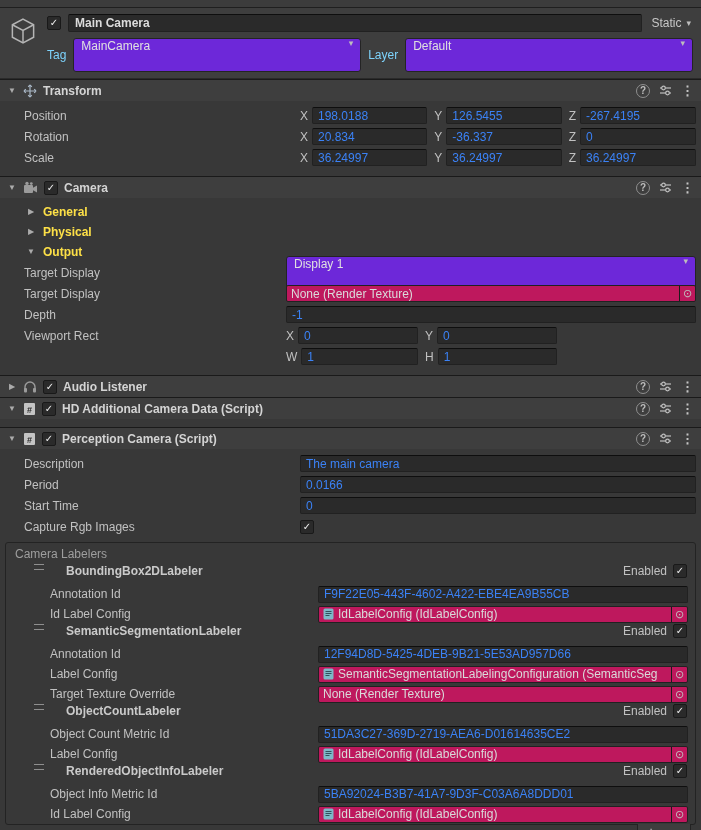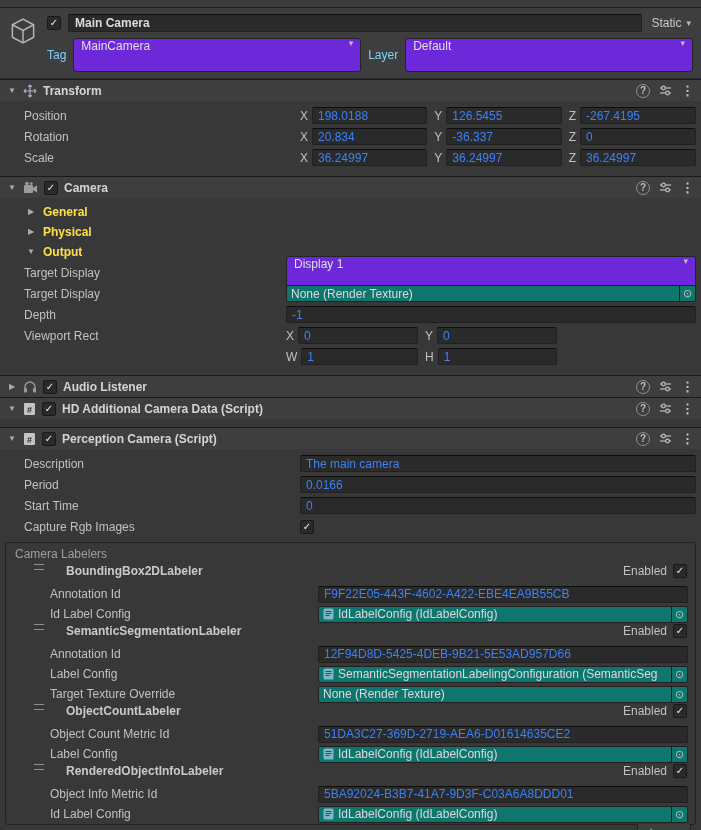--- a/index.html
+++ b/index.html
@@ -37,21 +37,21 @@
   .field{flex:1;min-width:0;background:#2a2a2a;border:1px solid #212121;border-top-color:#0e0e0e;border-radius:2px;height:17px;display:flex;align-items:center;padding:0 5px;color:#3b82f6;white-space:nowrap;overflow:hidden}
   .vec3{flex:1;min-width:0;display:flex;align-items:center;gap:7px}
   .cell{flex:1;min-width:0;display:flex;align-items:center;gap:4px}
   .axis{color:#c1c1c1;flex:none}
   .cell-empty{flex:1}
   .fold-row{display:flex;align-items:center;height:20px;padding-left:26px;gap:7px}
   .bold-label{font-weight:bold;color:#fde047}
   .indent2{padding-left:24px}
   .indent2 .prop-label{width:262px}
   
-  .objfield{flex:1;min-width:0;background:#0f766e;border:1px solid #212121;border-radius:2px;height:17px;display:flex;align-items:center;padding-left:4px;color:#dadada;overflow:hidden}
+  .objfield{flex:1;min-width:0;background:#be185d;border:1px solid #212121;border-radius:2px;height:17px;display:flex;align-items:center;padding-left:4px;color:#dadada;overflow:hidden}
   .obj-text{flex:1;min-width:0;display:flex;align-items:center;gap:4px;white-space:nowrap;overflow:hidden}
   .picker{flex:none;width:16px;align-self:stretch;display:flex;align-items:center;justify-content:center;color:#c0c0c0;font-size:11px;border-left:1px solid #1c1c1c}
   
   .labelers-box{margin:5px 5px 0;border:1px solid #232323;border-radius:3px;background:#383838;padding-bottom:0}
   .labelers-title{height:21px;display:flex;align-items:center;padding:0 9px;color:#9e9e9e}
   .labeler-name-row{display:flex;align-items:flex-start;height:20px;padding:0 8px 0 28px;gap:22px}
   .labeler-name{font-weight:bold;color:#cacaca;white-space:nowrap}
   .enabled-wrap{margin-left:auto;display:flex;align-items:center;gap:6px;color:#c1c1c1}
   .labeler-field{display:flex;align-items:center;height:20px;padding:0 7px 0 44px}
   .labeler-field .prop-label{width:268px}

